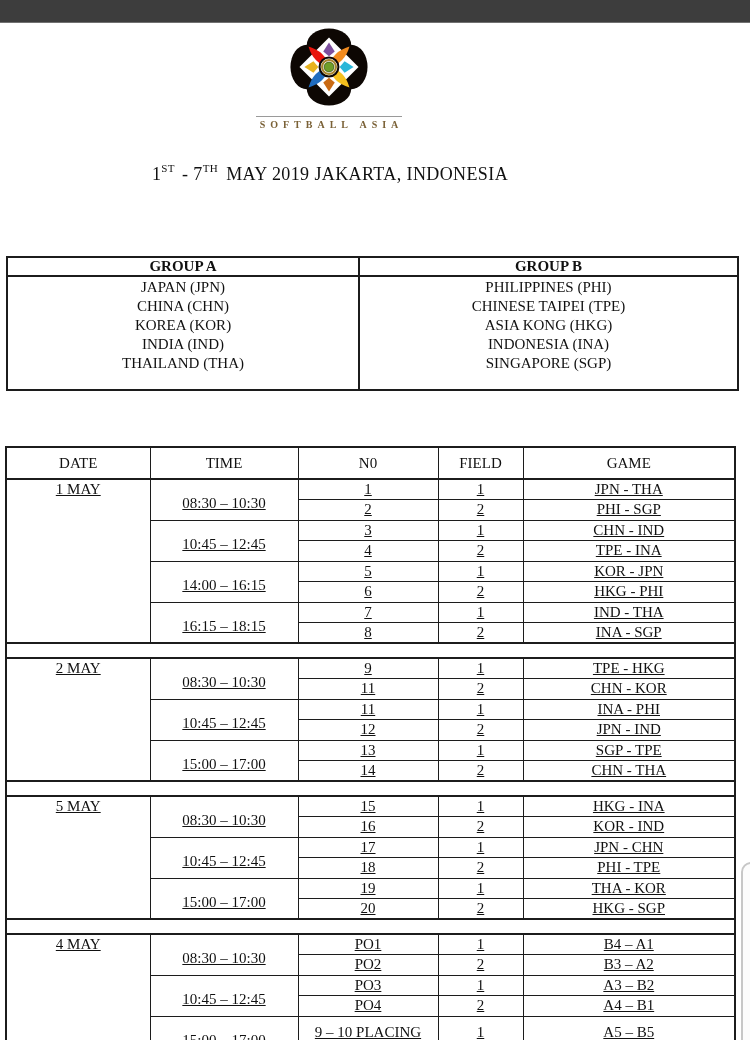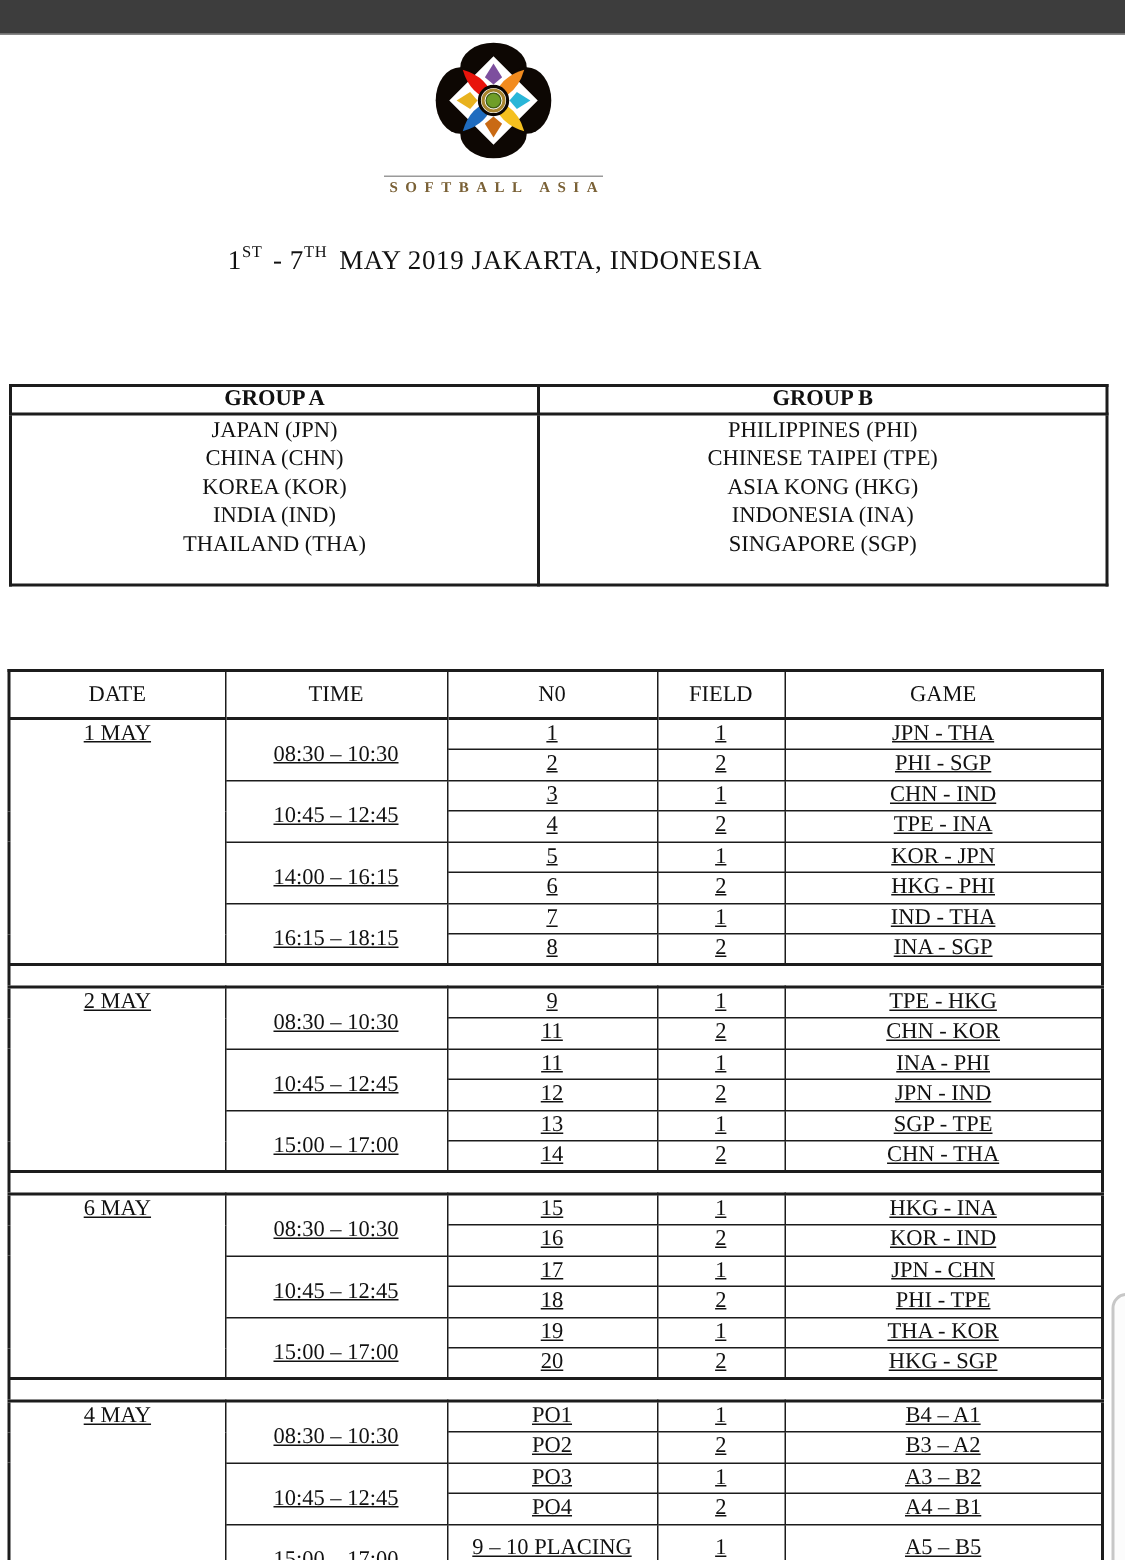--- a/index.html
+++ b/index.html
@@ -244,21 +244,21 @@
       </tr>
       <tr class="game-row">
         <td>14</td>
         <td>2</td>
         <td>CHN - THA</td>
       </tr>
       <tr class="sep-row">
         <td colspan="5"></td>
       </tr>
       <tr class="game-row">
-        <td class="date-cell" rowspan="6">6 MAY</td>
+        <td class="date-cell" rowspan="6">5 MAY</td>
         <td class="time-cell" rowspan="2">08:30 – 10:30</td>
         <td>15</td>
         <td>1</td>
         <td>HKG - INA</td>
       </tr>
       <tr class="game-row">
         <td>16</td>
         <td>2</td>
         <td>KOR - IND</td>
       </tr>

